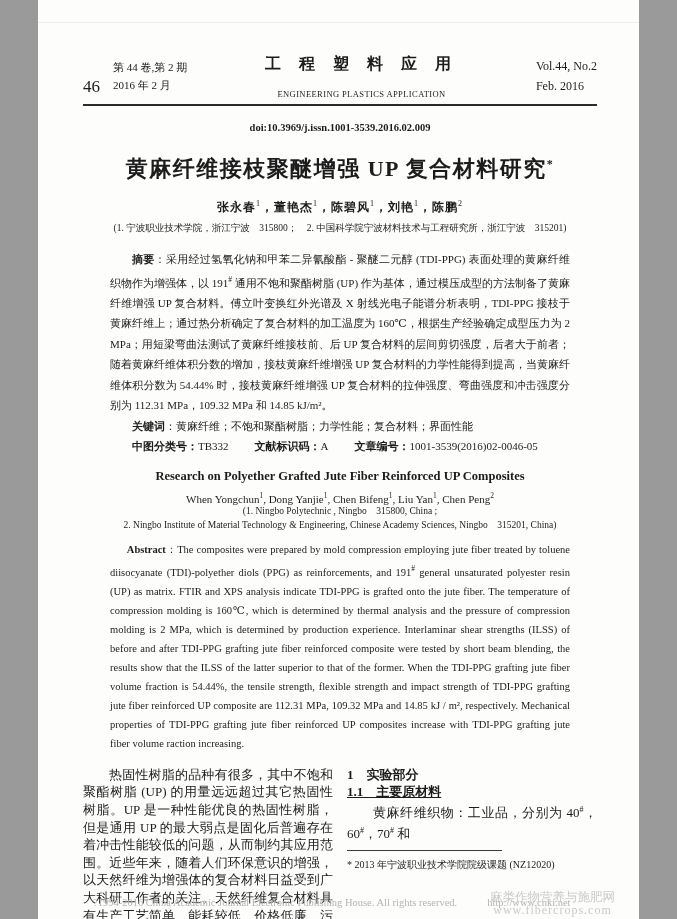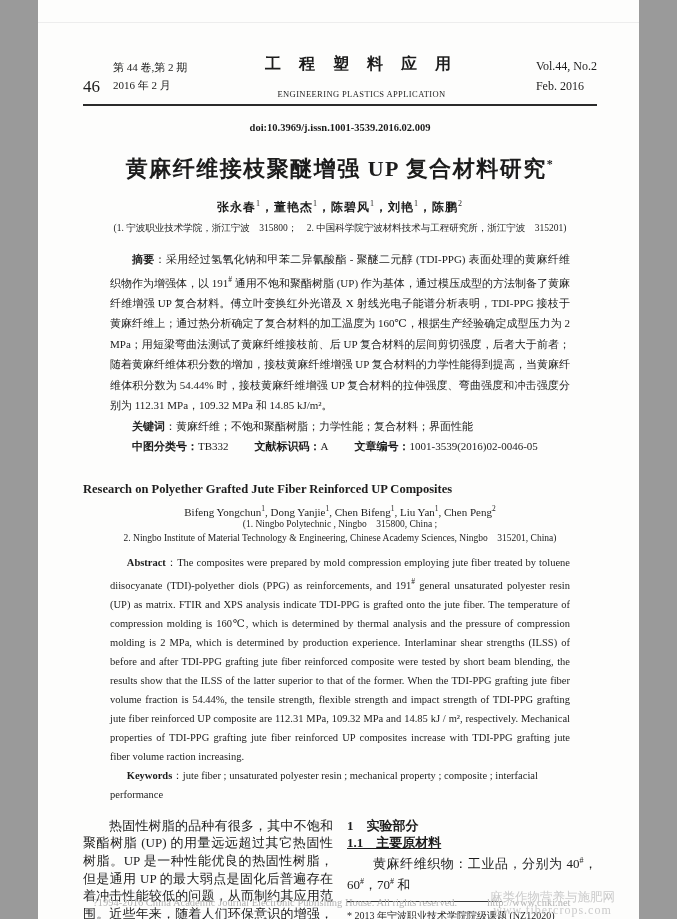--- a/index.html
+++ b/index.html
@@ -34,21 +34,21 @@
   .authors sup { font-size:8px; font-weight:normal; }
   .affil { margin-top:6px; text-align:center; font-size:9.5px; }
 
   .abs-cn { margin-top:14px; padding:0 27px; font-size:11px; line-height:20.5px; text-align:justify; text-indent:2em; }
   .abs-cn b, .kw b, .meta b { font-weight:bold; }
   .abs-cn sup, .abs-en sup { font-size:7.5px; }
   .kw { padding:0 27px; font-size:11px; line-height:20.5px; text-indent:2em; }
   .meta { padding:0 27px; font-size:11px; line-height:20.5px; text-indent:2em; }
   .meta .gap { display:inline-block; width:26px; }
 
-  .en-title { margin-top:25px; text-align:left; font-size:12.5px; font-weight:bold; }
+  .en-title { margin-top:12px; text-align:center; font-size:12.5px; font-weight:bold; }
   .en-authors { margin-top:7px; text-align:center; font-size:11px; }
   .en-authors sup { font-size:7.5px; }
   .en-affil { margin-top:0; text-align:center; font-size:9.5px; line-height:14px; }
 
   .abs-en { margin-top:8px; padding:0 27px; font-size:10.5px; line-height:19px; text-align:justify; text-indent:1.6em; }
   .kw-en { padding:0 27px; font-size:10.5px; line-height:19px; text-indent:1.6em; }
 
   .cols { margin-top:13px; display:flex; gap:14px; }
   .col { flex:1; font-size:13px; line-height:17.6px; text-align:justify; }
   .col p { margin:0; }
@@ -98,30 +98,29 @@
   <div class="affil">(1. 宁波职业技术学院，浙江宁波　315800；　2. 中国科学院宁波材料技术与工程研究所，浙江宁波　315201)</div>
 
   <p class="abs-cn"><b>摘要</b><span>：采用经过氢氧化钠和甲苯二异氰酸酯 - 聚醚二元醇 (TDI-PPG) 表面处理的黄麻纤维织物作为增强体，以 191</span><sup>#</sup><span> 通用不饱和聚酯树脂 (UP) 作为基体，通过模压成型的方法制备了黄麻纤维增强 UP 复合材料。傅立叶变换红外光谱及 X 射线光电子能谱分析表明，TDI-PPG 接枝于黄麻纤维上；通过热分析确定了复合材料的加工温度为 160℃，根据生产经验确定成型压力为 2  MPa；用短梁弯曲法测试了黄麻纤维接枝前、后 UP 复合材料的层间剪切强度，后者大于前者；随着黄麻纤维体积分数的增加，接枝黄麻纤维增强 UP 复合材料的力学性能得到提高，当黄麻纤维体积分数为 54.44% 时，接枝黄麻纤维增强 UP 复合材料的拉伸强度、弯曲强度和冲击强度分别为 112.31  MPa，109.32  MPa 和 14.85  kJ/m²。</span></p>
 
   <p class="kw"><b>关键词</b><span>：黄麻纤维；不饱和聚酯树脂；力学性能；复合材料；界面性能</span></p>
 
   <p class="meta"><b>中图分类号：</b><span>TB332</span><span class="gap"></span><b>文献标识码：</b><span>A</span><span class="gap"></span><b>文章编号：</b><span>1001-3539(2016)02-0046-05</span></p>
 
   <div class="en-title">Research on Polyether Grafted Jute Fiber Reinforced UP Composites</div>
 
-  <div class="en-authors"><span>Bifeng Yongchun</span><sup>1</sup><span>, Dong Yanjie</span><sup>1</sup><span>, Chen Bifeng</span><sup>1</sup><span>, Liu Yan</span><sup>1</sup><span>, Chen Peng</span><sup>2</sup></div>
+  <div class="en-authors"><span>When Yongchun</span><sup>1</sup><span>, Dong Yanjie</span><sup>1</sup><span>, Chen Bifeng</span><sup>1</sup><span>, Liu Yan</span><sup>1</sup><span>, Chen Peng</span><sup>2</sup></div>
 
   <div class="en-affil">
     <div>(1. Ningbo Polytechnic , Ningbo　315800, China ;</div>
     <div>2. Ningbo Institute of Material Technology &amp; Engineering, Chinese Academy Sciences, Ningbo　315201, China)</div>
   </div>
 
   <p class="abs-en"><b>Abstract</b><span>：The composites were prepared by mold compression employing jute fiber treated by toluene diisocyanate (TDI)-polyether diols (PPG) as reinforcements, and 191</span><sup>#</sup><span> general unsaturated polyester resin (UP) as matrix. FTIR and XPS analysis indicate TDI-PPG is grafted onto the jute fiber. The temperature of compression molding is 160℃, which is determined by thermal analysis and the pressure of compression molding is 2  MPa, which is determined by production experience. Interlaminar shear strengths (ILSS) of before and after TDI-PPG grafting jute fiber reinforced composite were tested by short beam blending, the results show that the ILSS of the latter superior to that of the former. When the TDI-PPG grafting jute fiber volume fraction is 54.44%, the tensile strength, flexible strength and impact strength of TDI-PPG grafting jute fiber reinforced UP composite are 112.31  MPa, 109.32  MPa and 14.85  kJ / m², respectively. Mechanical properties of TDI-PPG grafting jute fiber reinforced UP composites increase with TDI-PPG grafting jute fiber volume raction increasing.</span></p>
 
-  <p class="kw-en"><b>Keywords</b><span>：jute fiber ; unsaturated polyester resin ; mechanical property ; composite ; interfacial performance</span></p>
 
   <div class="cols">
     <div class="col">
       <p class="indent"><span>热固性树脂的品种有很多，其中不饱和聚酯树脂 (UP) 的用量远远超过其它热固性树脂。UP 是一种性能优良的热固性树脂，但是通用 UP 的最大弱点是固化后普遍存在着冲击性能较低的问题，从而制约其应用范围。近些年来，随着人们环保意识的增强，以天然纤维为增强体的复合材料日益受到广大科研工作者的关注。天然纤维复合材料具有生产工艺简单、能耗较低、价格低廉、污染少等优点，然而，具有强烈亲水性的天然纤维与亲油性的树脂存在界面粘结性和互容性差的问题，该问题的存在直接制约了天然纤维复合材料的应用</span><sup>[1–2]</sup><span>。目前的研究主要集中于小分子如硅烷偶联剂、异氰酸酯类、马来酸酐接枝等，而采用高分子接枝改性的研究不</span></p>
     </div>
     <div class="col">
       <p class="sec-h1">1　实验部分</p>
       <p class="sec-h2">1.1　主要原材料</p>
       <p class="indent"><span>黄麻纤维织物：工业品，分别为 40</span><sup>#</sup><span>，60</span><sup>#</sup><span>，70</span><sup>#</sup><span> 和</span></p>
 

